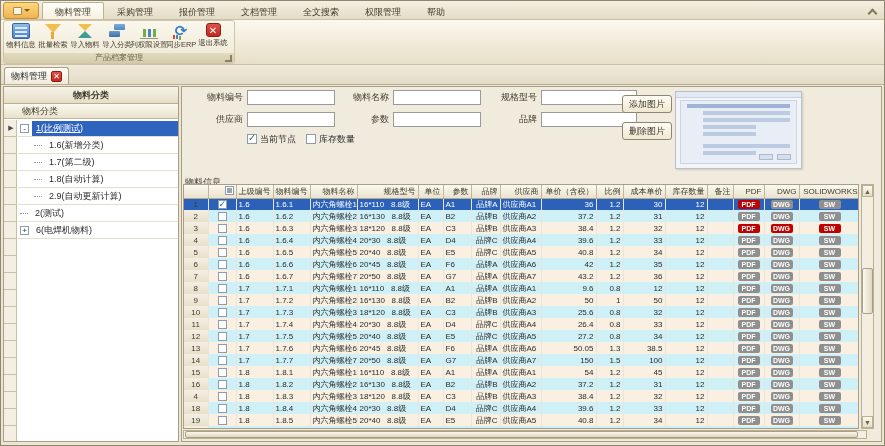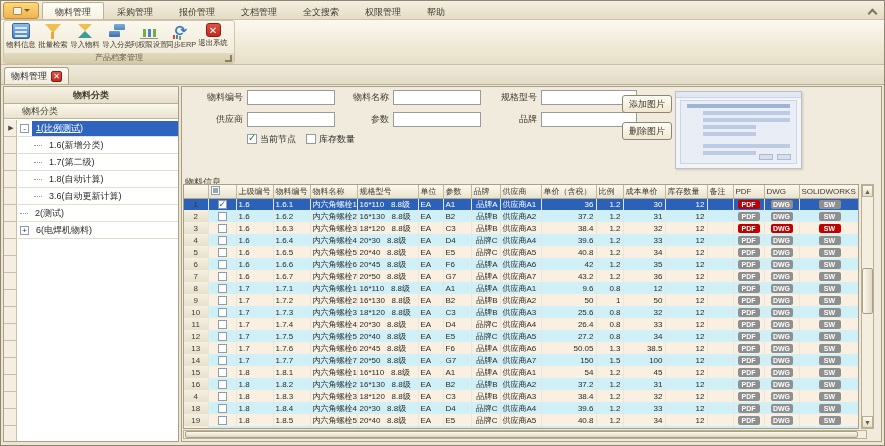--- a/index.html
+++ b/index.html
@@ -91,21 +91,21 @@
   .selgroup{display:flex;gap:10px;align-items:center;}
   .actbtns{display:flex;gap:8px;margin-left:218px;align-items:center;}
   .attachwrap{display:flex;}
   .attach-main{border-radius:3px 0 0 3px;padding:0 22px;}
   .attach-arrow{width:16px;height:18px;border:1px solid #8E8670;border-left:none;border-radius:0 3px 3px 0;background:linear-gradient(#FEFCF5,#EFE7D0);position:relative;}
   .attach-arrow::after{content:"";position:absolute;left:4px;top:6px;width:5px;height:5px;border-right:2px solid #5E5544;border-bottom:2px solid #5E5544;transform:rotate(45deg) scale(.8);}
   .sectlabel{position:absolute;top:89px;left:3px;color:#3F3A2C;}
   
   .tablewrap{position:absolute;top:97px;left:1px;width:676px;bottom:12px;background:#fff;border:1px solid #A89F86;overflow:hidden;}
   table.grid{border-collapse:collapse;table-layout:fixed;width:676px;font-size:8px;}
-  table.grid th{height:13px;background:linear-gradient(#FBF9F0,#E9E2CC);border-right:1px solid #C0B79C;border-bottom:1px solid #B2A98E;font-weight:normal;color:#3F3A2C;text-align:left;padding:0 2px;overflow:hidden;white-space:nowrap;}
+  table.grid th{height:13px;background:linear-gradient(#FBF9F0,#E9E2CC);border-right:1px solid #C0B79C;border-bottom:1px solid #B2A98E;font-weight:normal;color:#3F3A2C;text-align:right;padding:0 2px;overflow:hidden;white-space:nowrap;}
   table.grid td{height:12px;padding:0 2px;border-right:1px solid rgba(120,110,80,.18);overflow:hidden;white-space:pre;}
   tr.r-odd td{background:#FAF0E1;}
   tr.r-even td{background:#CFF0F7;}
   tr.r-sel td{background:#2B61B8 !important;color:#fff;}
   td.num,th.num{text-align:right;}
   td.gutter{background:linear-gradient(#F4EFE2,#E7E0CB) !important;color:#3F3A2C;text-align:center;border-right:1px solid #C9C0A6;}
   tr.r-sel td.gutter{color:#3F3A2C;}
   td.chk{text-align:center;}
   .cb.mini{width:9px;height:9px;margin:0;}
   .cb.mini.checked::after{font-size:9px;top:-2px;color:#2E64BE;}
@@ -211,21 +211,21 @@
             <span class="tlabel">1.7(第二级)</span>
           </div>
           <div class="trow-tree">
             <span style="width: 16px;"></span>
             <span class="dash"></span>
             <span class="tlabel">1.8(自动计算)</span>
           </div>
           <div class="trow-tree">
             <span style="width: 16px;"></span>
             <span class="dash"></span>
-            <span class="tlabel">3.6(自动更新计算)</span>
+            <span class="tlabel">2.9(自动更新计算)</span>
           </div>
           <div class="trow-tree">
             <span style="width: 2px;"></span>
             <span class="dash"></span>
             <span class="tlabel">2(测试)</span>
           </div>
           <div class="trow-tree">
             <span style="width: 2px;"></span>
             <span class="exp">+</span>
             <span class="tlabel">6(电焊机物料)</span>

